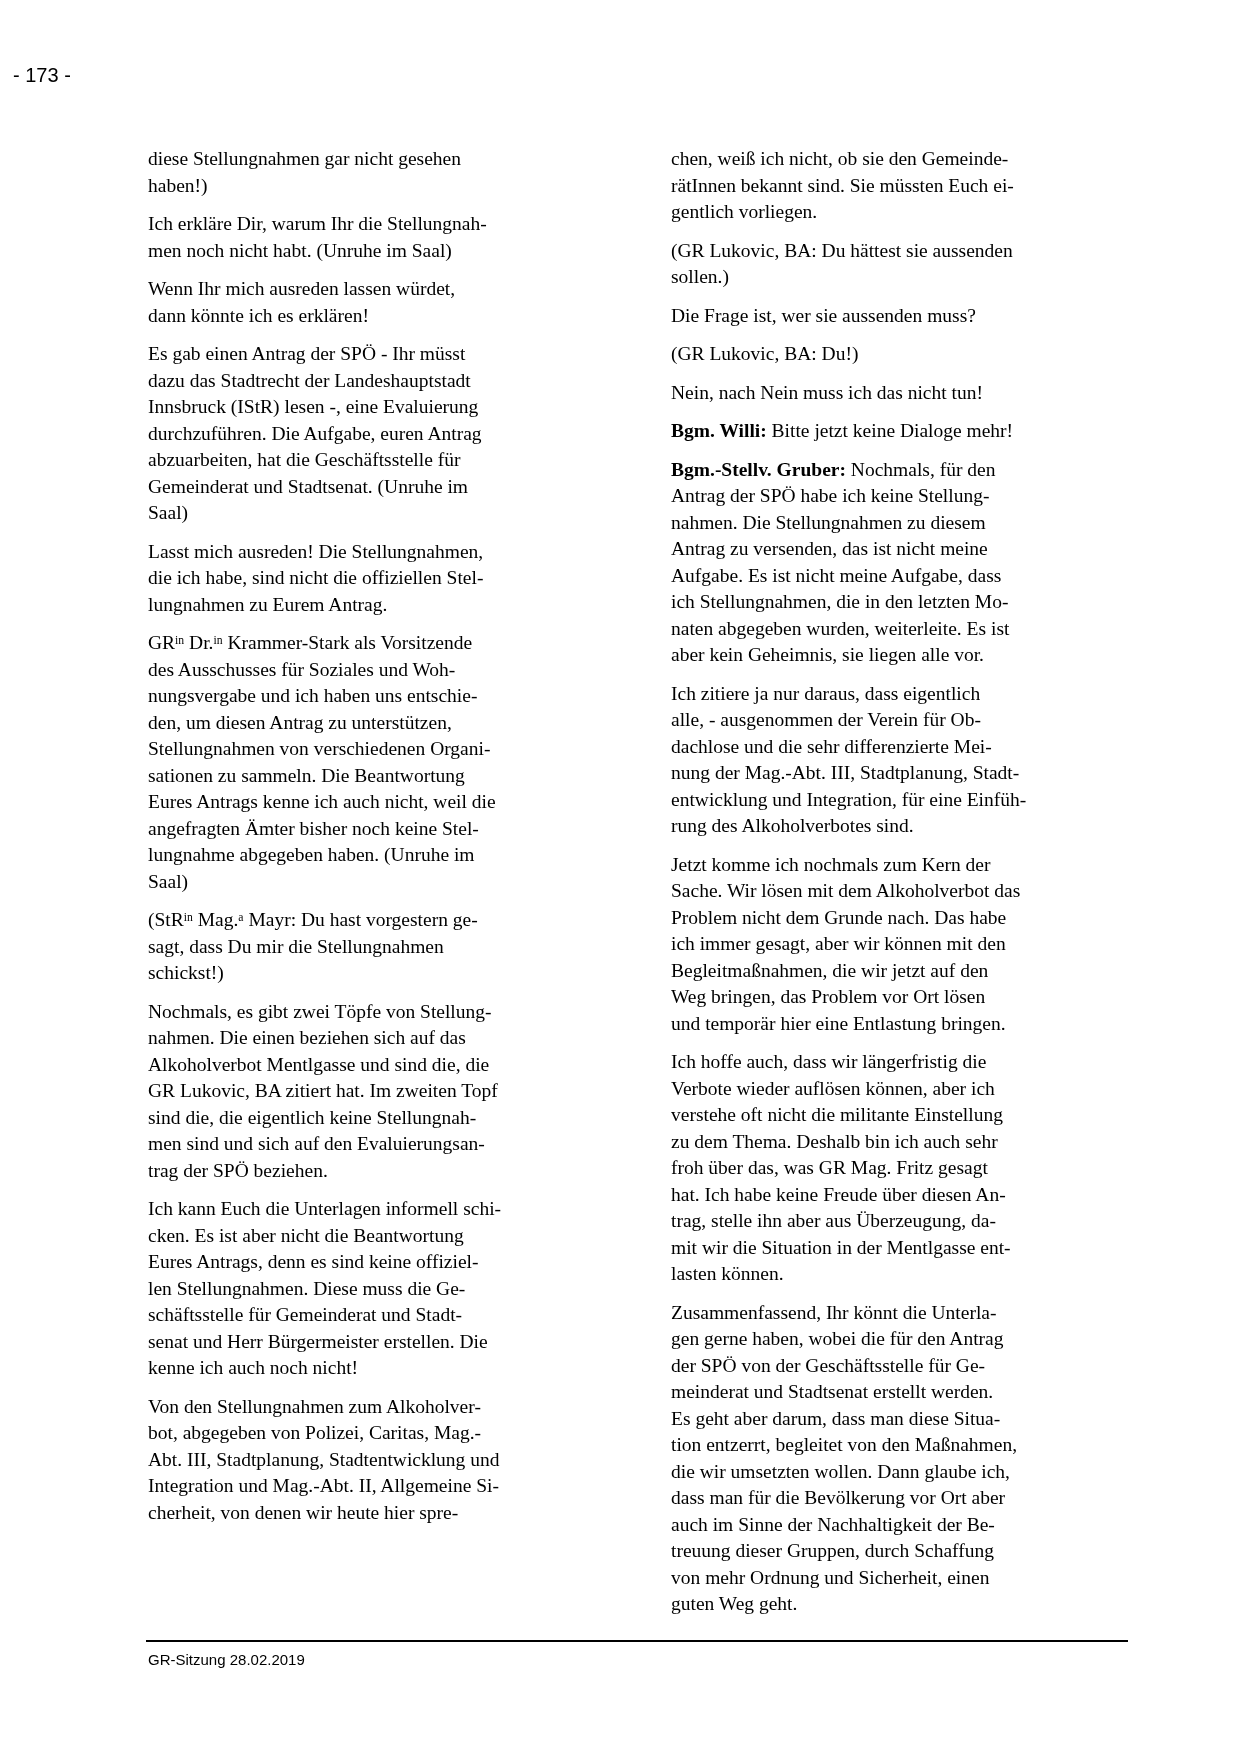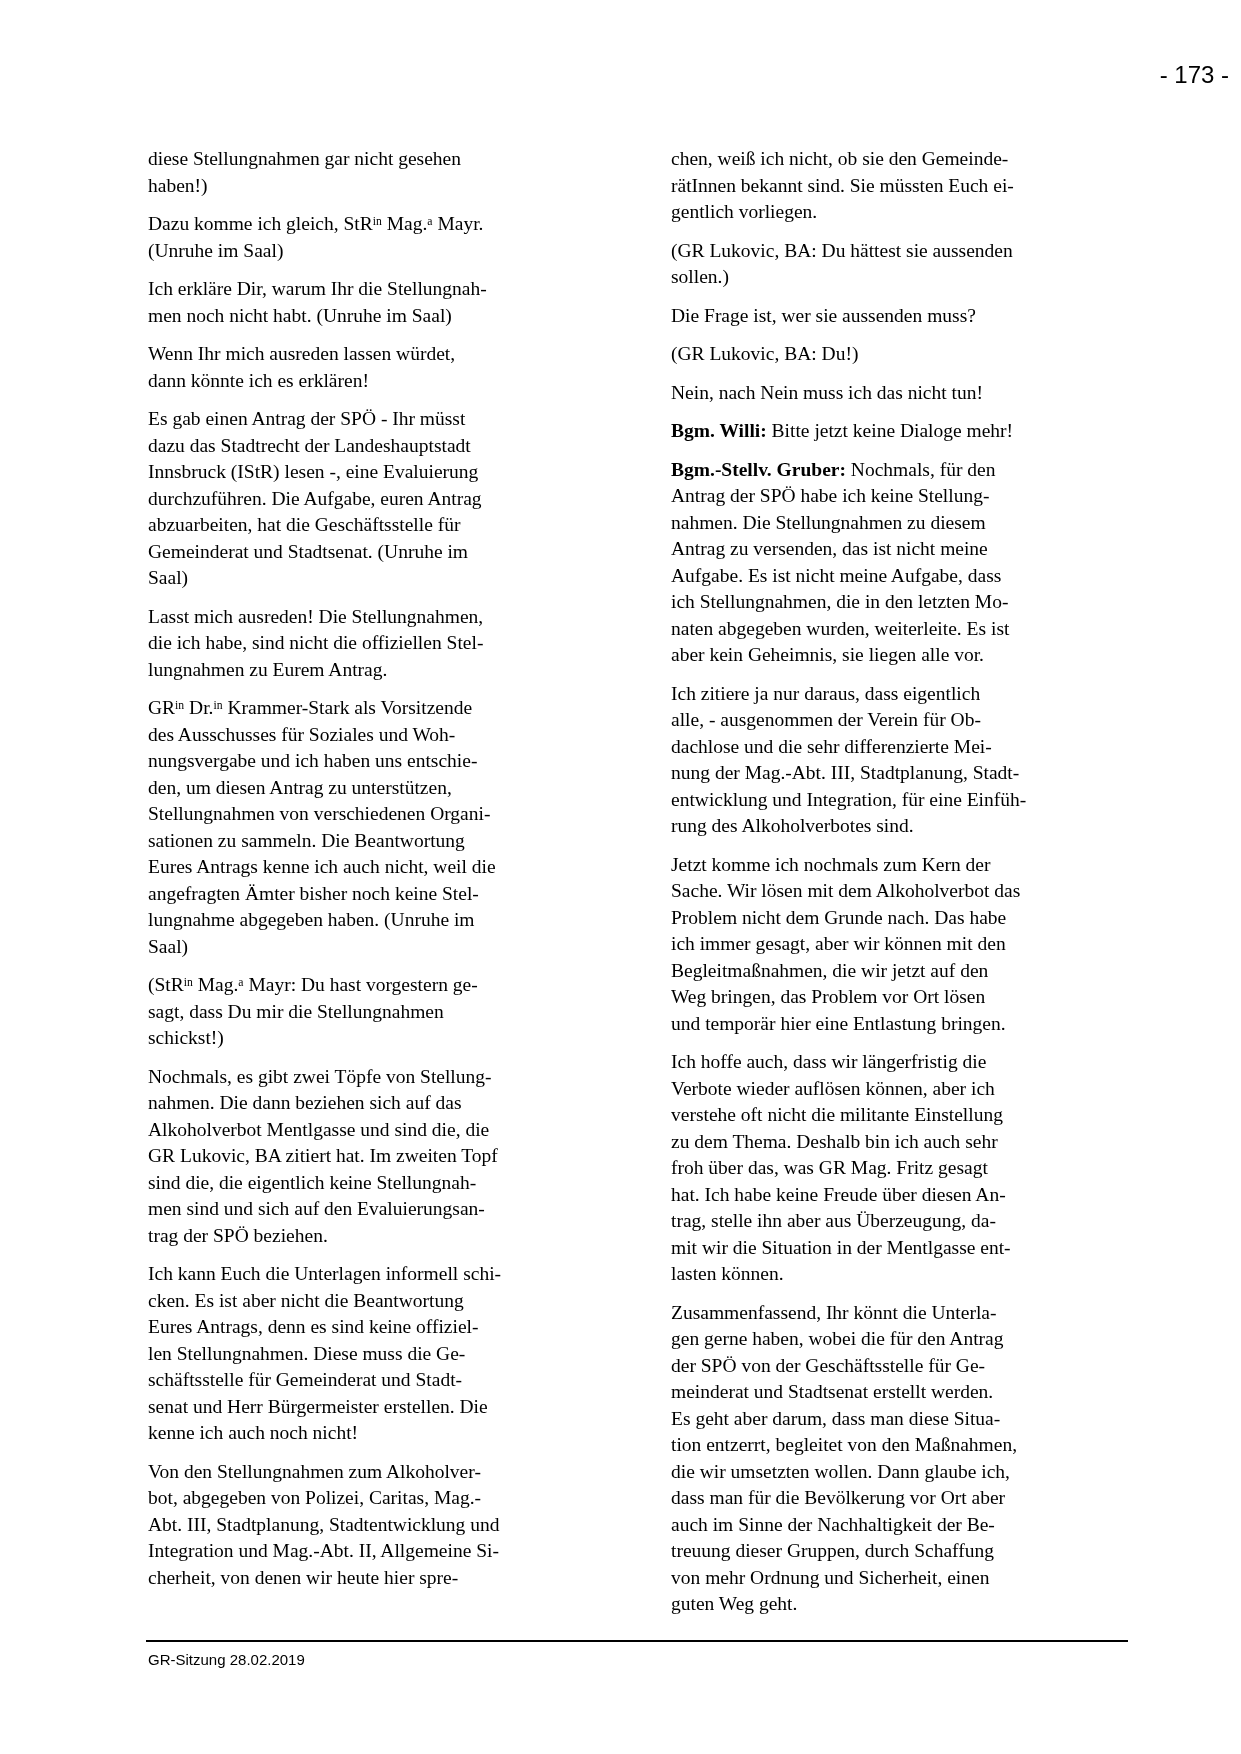--- a/index.html
+++ b/index.html
@@ -9,23 +9,23 @@
     background: #ffffff;
     color: #000000;
     font-family: "Liberation Sans", sans-serif;
     position: relative;
     overflow: hidden;
   }
   .page-number {
     position: absolute;
     top: 63px;
     left: 13px;
-    right: 12px;
-    text-align: right;
-    font-size: 24px;
+    right: 0;
+    text-align: left;
+    font-size: 20px;
     line-height: 24px;
   }
   .col {
     position: absolute;
     top: 146px;
     width: 470px;
     font-size: 19.5px;
     line-height: 26.5px;
   }
   .col-left  { left: 148px; }
@@ -60,22 +60,20 @@
   }
 </style>
 </head>
 <body>
 
 <div>
   <div class="page-number">- 173 -</div>
   <div class="col col-left">
       <p class="para"><span>diese Stellungnahmen gar nicht gesehen
 haben!)</span></p>
-      <p class="para"><span>Dazu komme ich gleich, StR</span><sup>in</sup><span> Mag.</span><sup>a</sup><span> Mayr.
-(Unruhe im Saal)</span></p>
       <p class="para"><span>Ich erkläre Dir, warum Ihr die Stellungnah-
 men noch nicht habt. (Unruhe im Saal)</span></p>
       <p class="para"><span>Wenn Ihr mich ausreden lassen würdet,
 dann könnte ich es erklären!</span></p>
       <p class="para"><span>Es gab einen Antrag der SPÖ - Ihr müsst
 dazu das Stadtrecht der Landeshauptstadt
 Innsbruck (IStR) lesen -, eine Evaluierung
 durchzuführen. Die Aufgabe, euren Antrag
 abzuarbeiten, hat die Geschäftsstelle für
 Gemeinderat und Stadtsenat. (Unruhe im
@@ -90,21 +88,21 @@
 Stellungnahmen von verschiedenen Organi-
 sationen zu sammeln. Die Beantwortung
 Eures Antrags kenne ich auch nicht, weil die
 angefragten Ämter bisher noch keine Stel-
 lungnahme abgegeben haben. (Unruhe im
 Saal)</span></p>
       <p class="para"><span>(StR</span><sup>in</sup><span> Mag.</span><sup>a</sup><span> Mayr: Du hast vorgestern ge-
 sagt, dass Du mir die Stellungnahmen
 schickst!)</span></p>
       <p class="para"><span>Nochmals, es gibt zwei Töpfe von Stellung-
-nahmen. Die dann beziehen sich auf das
+nahmen. Die einen beziehen sich auf das
 Alkoholverbot Mentlgasse und sind die, die
 GR Lukovic, BA zitiert hat. Im zweiten Topf
 sind die, die eigentlich keine Stellungnah-
 men sind und sich auf den Evaluierungsan-
 trag der SPÖ beziehen.</span></p>
       <p class="para"><span>Ich kann Euch die Unterlagen informell schi-
 cken. Es ist aber nicht die Beantwortung
 Eures Antrags, denn es sind keine offiziel-
 len Stellungnahmen. Diese muss die Ge-
 schäftsstelle für Gemeinderat und Stadt-

